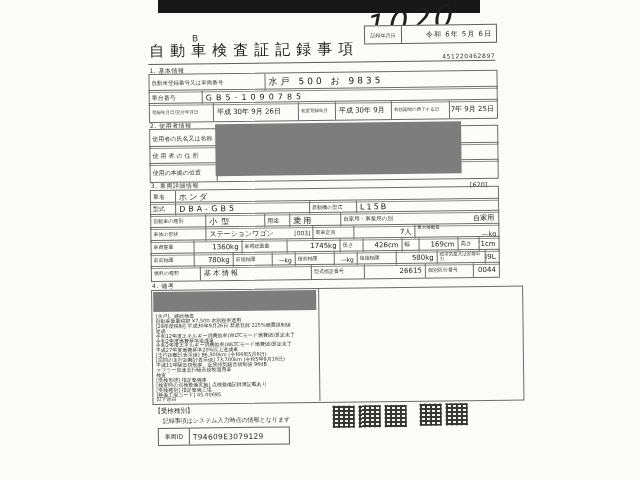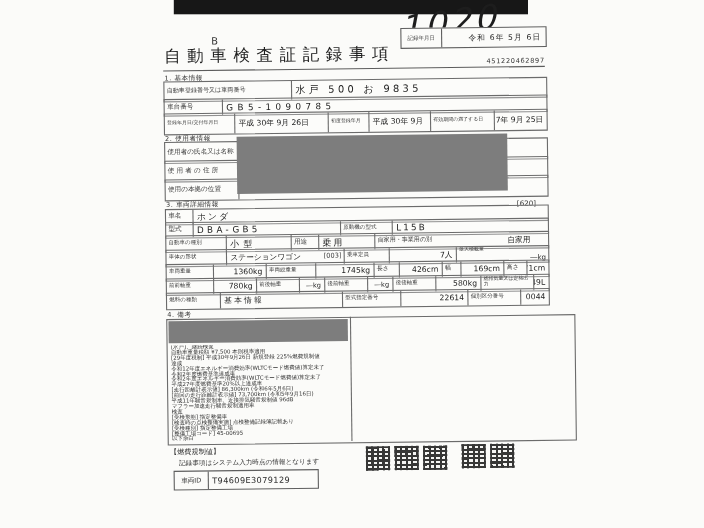--- a/index.html
+++ b/index.html
@@ -160,21 +160,21 @@
           <span class="val f8 sp4">小型</span>
         </div>
       <div class="c" style="width:24px;">
           <span class="lbl f6">用途</span>
         </div>
       <div class="c" style="width:50px;">
           <span class="val f8 sp2">乗用</span>
         </div>
       <div class="c last" style="flex:1;">
         <span class="lbl" style="flex:1;">自家用・事業用の別</span>
-        <span class="val f7" style="padding-right:16px;">自家用</span>
+        <span class="val f7" style="padding-right:4px;">自家用</span>
       </div>
     </div>
     <div class="row" style="left:150px;top:225px;width:347px;height:14px;">
       <div class="c" style="width:54px;">
           <span class="lbl f5">車体の形状</span>
         </div>
       <div class="c" style="width:106px;">
         <span class="val f7" style="flex:1;">ステーションワゴン</span>
         <span class="lbl f6">[003]</span>
       </div>
@@ -257,21 +257,21 @@
       <div class="c" style="width:48px;">
           <span class="lbl f5">燃料の種類</span>
         </div>
       <div class="c" style="width:110px;">
           <span class="val f7 sp2">基本情報</span>
         </div>
       <div class="c" style="width:52px;">
           <span class="lbl f5">型式指定番号</span>
         </div>
       <div class="c rgt" style="width:60px;">
-          <span class="val f7">22614</span>
+          <span class="val f7">26615</span>
         </div>
       <div class="c" style="width:47px;">
           <span class="lbl f5">個別区分番号</span>
         </div>
       <div class="c last rgt" style="flex:1;">
           <span class="val f7">0044</span>
         </div>
     </div>
 
     <div class="abs sec" style="left:151px;top:280px;">4. 備考</div>
@@ -292,21 +292,21 @@
       <div class="rline">平成11年騒音規制車、近接排気騒音規制値 96dB</div>
       <div class="rline">マフラー加速走行騒音規制適用車</div>
       <div class="rline">検査</div>
       <div class="rline">[受検形態] 指定整備車</div>
       <div class="rline">[検査時の点検整備実施] 点検整備記録簿記載あり</div>
       <div class="rline">[受検種別] 指定整備工場</div>
       <div class="rline">[整備工場コード] 45-00695</div>
       <div class="rline">以下余白</div>
     </div>
 
-    <div class="abs notice-l" style="left:152px;top:405px;">【燃費規制値】</div>
+    <div class="abs notice-l" style="left:152px;top:405px;">【受検種別】</div>
     <div class="abs notice-t" style="left:160px;top:415px;">記録事項はシステム入力時点の情報となります</div>
     <div class="abs vid" style="left:155px;top:426px;width:130px;height:16px;">
       <span class="l">車両ID</span>
       <span class="v">T94609E3079129</span>
     </div>
     <div class="qr" style="left:330px;top:406px;"></div>
     <div class="qr" style="left:356px;top:406px;"></div>
     <div class="qr" style="left:382px;top:406px;"></div>
     <div class="qr" style="left:417px;top:405px;"></div>
     <div class="qr" style="left:443px;top:405px;"></div>

